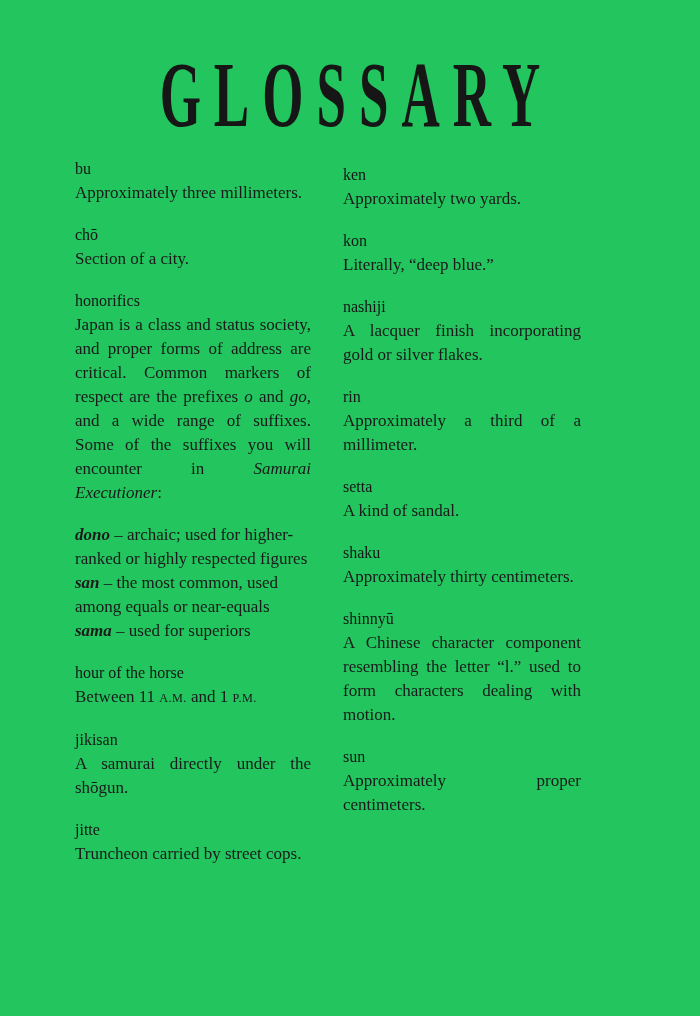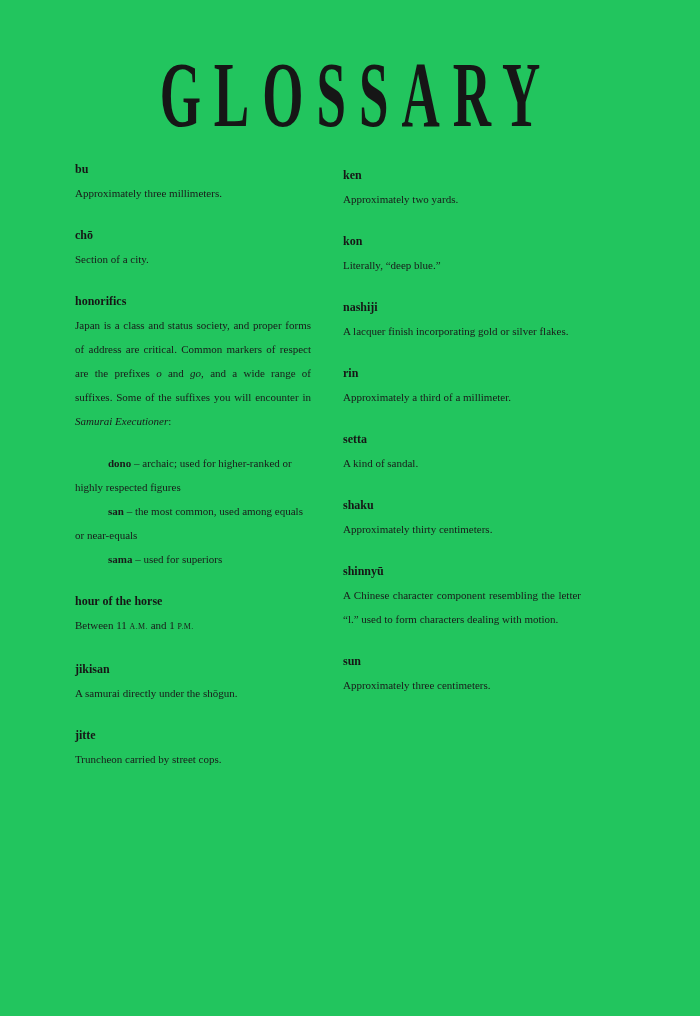--- a/index.html
+++ b/index.html
@@ -33,36 +33,36 @@
   .columns {
     position: absolute;
     left: 75px; top: 157px;
     display: flex;
     gap: 32px;
   }
   .col-left  { width: 236px; }
   .col-right { width: 238px; padding-top: 6px; }
   .entry { margin-bottom: 18px; }
   .term {
-    font-weight: bold;
-    font-size: 12px;
+    font-weight: normal;
+    font-size: 16px;
     line-height: 24px;
     color: #161616;
   }
   .def {
     margin: 0;
-    font-size: 11px;
+    font-size: 17px;
     line-height: 24px;
     text-align: justify;
     hyphens: none;
   }
   .def.ragged { text-align: left; }
   .def.gap { margin-top: 18px; }
   .seg-italic { font-style: italic; }
-  .seg-bold-italic { font-weight: bold; margin-left: 33px; }
+  .seg-bold-italic { font-style: italic; font-weight: bold; }
   .seg-smallcaps { font-size: 0.72em; letter-spacing: 0.4px; }
 </style>
 </head>
 <body>
 
 <div class="page">
   <h1 class="title">GLOSSARY</h1>
   <div class="columns">
     <div class="col col-left">
   <div class="entry">
@@ -130,17 +130,17 @@
   <p class="def"><span>Approximately thirty centimeters.</span></p>
         </div>
 
   <div class="entry">
     <div class="term">shinnyū</div>
   <p class="def"><span>A Chinese character component resembling the letter “l.” used to form characters dealing with motion.</span></p>
         </div>
 
   <div class="entry">
     <div class="term">sun</div>
-  <p class="def"><span>Approximately three centimeters.</span></p>
+  <p class="def"><span>Approximately proper centimeters.</span></p>
         </div>
 </div>
   </div>
 </div>
 
 </body></html>

